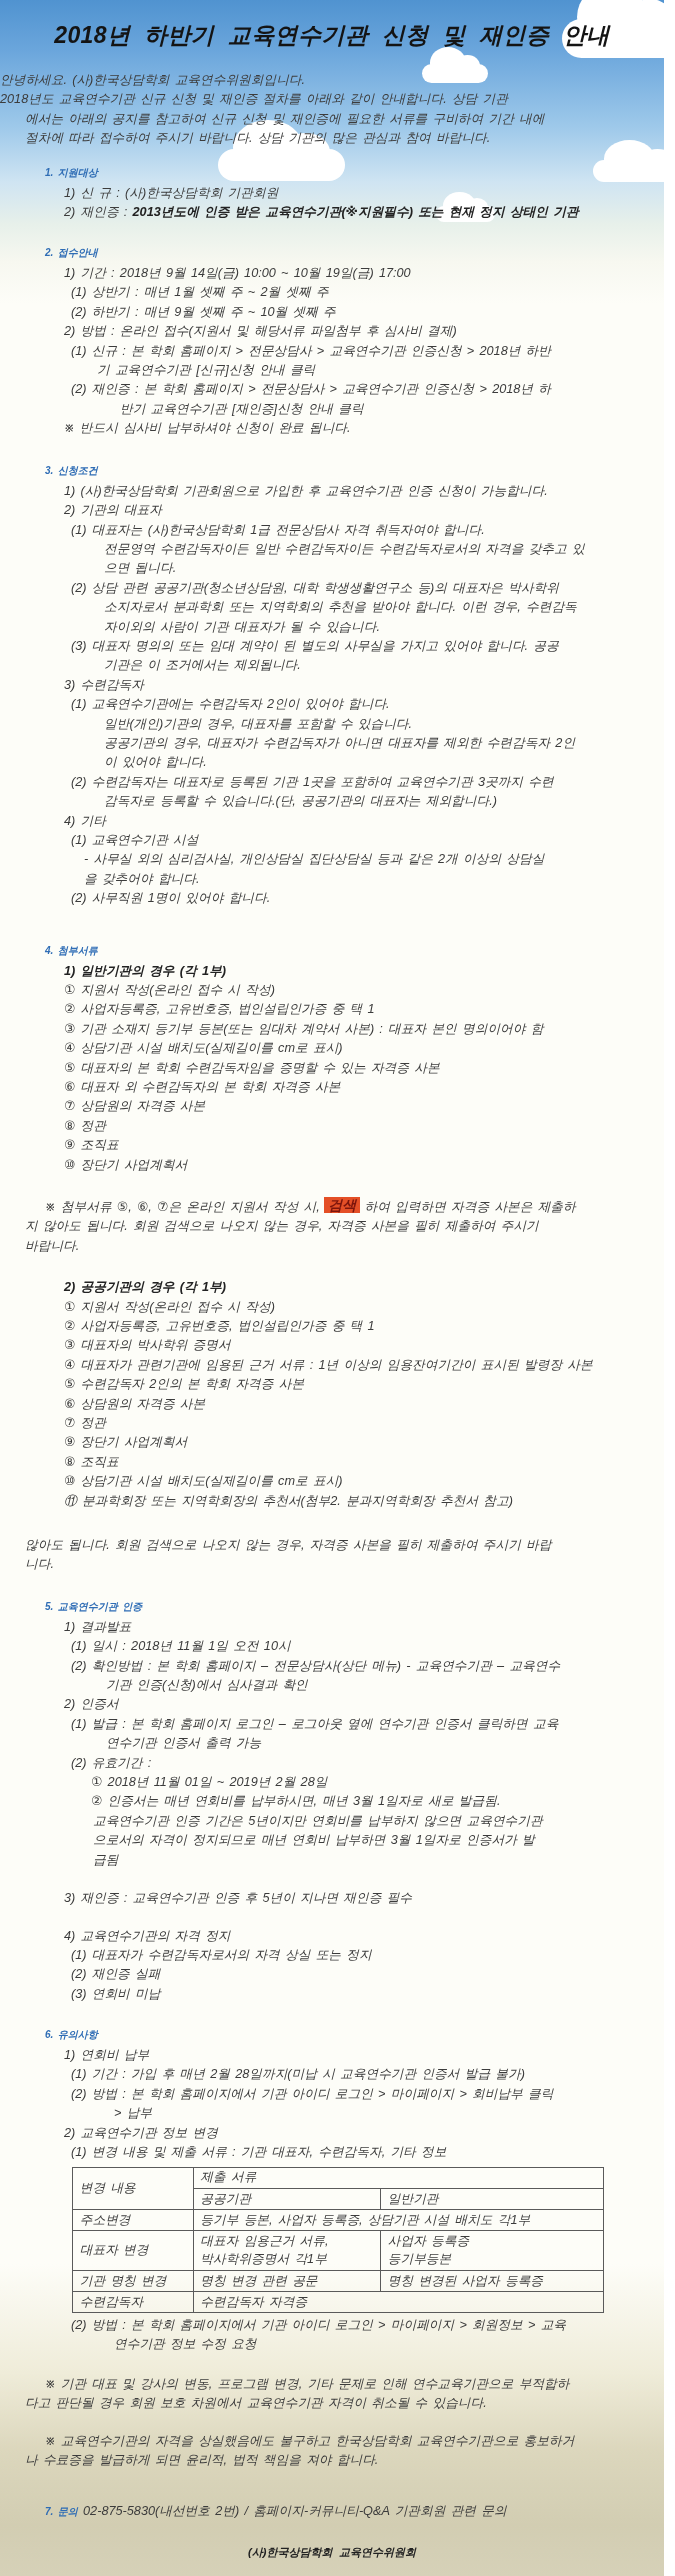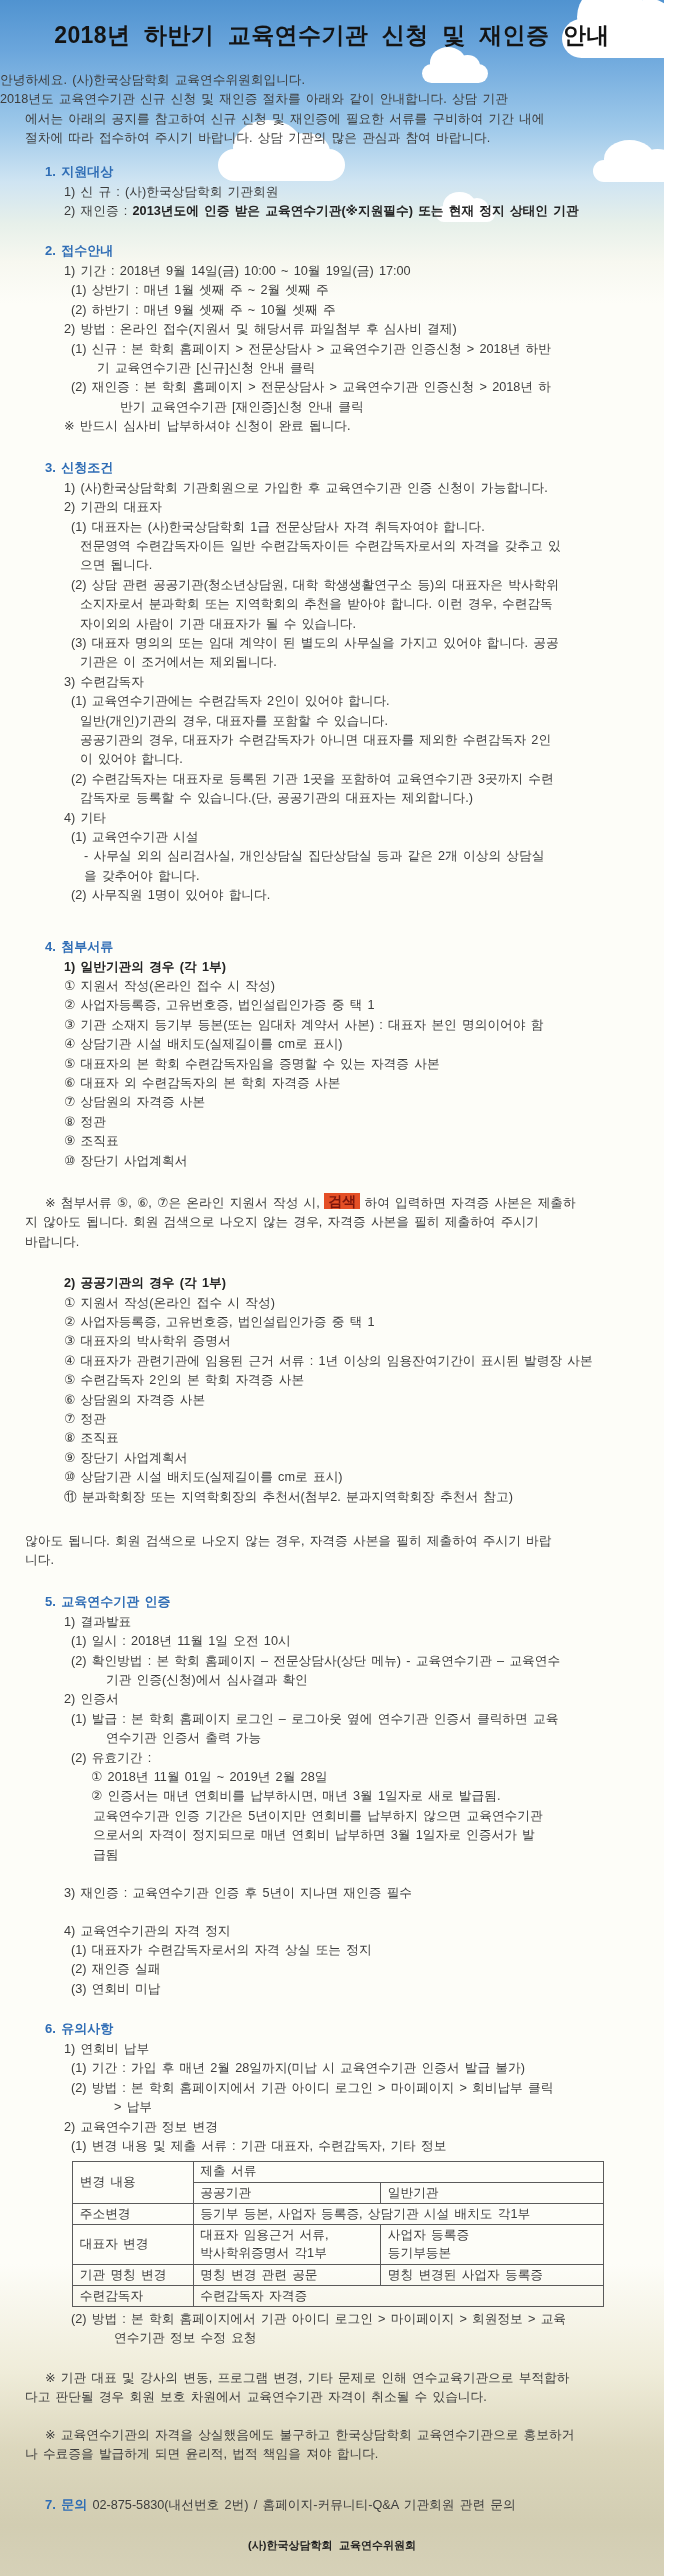--- a/index.html
+++ b/index.html
@@ -4,39 +4,40 @@
 <style>
   html,body{margin:0;padding:0;}
   .page{
     position:relative;width:664px;height:2576px;overflow:hidden;
     font-family:"Liberation Sans","DejaVu Sans",sans-serif;
     color:#3c3c3c;font-size:12.7px;word-spacing:1.7px;
     background:linear-gradient(180deg,
       #5093d0 0px,#6ba6dc 51px,#9ec9ea 127px,#cfe4f2 182px,#e7f0ea 224px,
       #f7f8f0 262px,#fdfdf8 304px,#fdfdf8 2264px,#efecd9 2373px,
       #dcd7bd 2449px,#d2cdb2 2525px,#d6d1b8 2576px);
+    font-style:italic;
   }
   .cloud{position:absolute;background:#ffffff;border-radius:51px;z-index:0;}
   .cloud::before,.cloud::after{content:"";position:absolute;background:#fff;border-radius:50%;}
   .cloud::before{width:55%;height:170%;left:12%;bottom:20%;}
   .cloud::after{width:38%;height:120%;right:12%;bottom:30%;}
   .title{position:relative;z-index:1;padding-top:20px;text-align:center;
     font-size:23px;font-weight:bold;color:#141414;letter-spacing:0.4px;word-spacing:6.8px;}
   .content{position:relative;z-index:1;margin-top:20px;}
   .line{line-height:19.4px;white-space:nowrap;}
   .hl{line-height:22px;}
   .gap{width:100%;}
   .ind0{padding-left:25px}.ind1{padding-left:45px}.ind2{}
-  .ind3{padding-left:64px}.ind4{padding-left:71px}.ind5{padding-left:80px}
+  .ind3{padding-left:64px}.ind4{padding-left:71px}.ind5{padding-left:104px}
   .ind6{padding-left:84px}.ind7{padding-left:91px}.ind8{padding-left:97px}
   .ind9{padding-left:106px}.ind10{padding-left:93px}.ind11{padding-left:120px}
   .ind12{padding-left:114px}
   .seg-n{}
   .seg-b{font-weight:bold;color:#222;}
-  .seg-hb{font-weight:bold;color:#2f6db5;font-size:13px;}
+  .seg-hb{font-weight:bold;color:#2f6db5;font-size:10px;}
   .seg-badge{display:inline-block;background:#e44f26;color:#7c150c;font-weight:bold;
     font-size:14px;line-height:16px;padding:0 4.2px;margin:0 4.2px;vertical-align:0.8px;}
   table.change-table{border-collapse:collapse;margin:4.2px 0 2.5px 72px;width:532px;color:#3c3c3c;}
   table.change-table td{border:0.8px solid #5a5a5a;padding:0.8px 6.8px;font-size:12.7px;
     line-height:18.6px;text-align:center;white-space:nowrap;}
   table.change-table td.left{text-align:left;}
   .footer{position:relative;z-index:1;margin-top:22px;text-align:center;
     font-size:11px;font-weight:bold;color:#222;word-spacing:3.4px;}
 </style>
 </head>
@@ -114,22 +115,22 @@
       <div class="line ind0"><span class="seg-n">바랍니다.</span></div>
       <div class="gap" style="height: 22px;"></div>
       <div class="line ind3"><span class="seg-b">2) 공공기관의 경우 (각 1부)</span></div>
       <div class="line ind3"><span class="seg-n">① 지원서 작성(온라인 접수 시 작성)</span></div>
       <div class="line ind3"><span class="seg-n">② 사업자등록증, 고유번호증, 법인설립인가증 중 택 1</span></div>
       <div class="line ind3"><span class="seg-n">③ 대표자의 박사학위 증명서</span></div>
       <div class="line ind3"><span class="seg-n">④ 대표자가 관련기관에 임용된 근거 서류 : 1년 이상의 임용잔여기간이 표시된 발령장 사본</span></div>
       <div class="line ind3"><span class="seg-n">⑤ 수련감독자 2인의 본 학회 자격증 사본</span></div>
       <div class="line ind3"><span class="seg-n">⑥ 상담원의 자격증 사본</span></div>
       <div class="line ind3"><span class="seg-n">⑦ 정관</span></div>
+      <div class="line ind3"><span class="seg-n">⑨ 장단기 사업계획서</span></div>
       <div class="line ind3"><span class="seg-n">⑧ 조직표</span></div>
-      <div class="line ind3"><span class="seg-n">⑨ 장단기 사업계획서</span></div>
       <div class="line ind3"><span class="seg-n">⑩ 상담기관 시설 배치도(실제길이를 cm로 표시)</span></div>
       <div class="line ind3"><span class="seg-n">⑪ 분과학회장 또는 지역학회장의 추천서(첨부2. 분과지역학회장 추천서 참고)</span></div>
       <div class="gap" style="height: 25px;"></div>
       <div class="line ind0"><span class="seg-n">않아도 됩니다. 회원 검색으로 나오지 않는 경우, 자격증 사본을 필히 제출하여 주시기 바랍</span></div>
       <div class="line ind0"><span class="seg-n">니다.</span></div>
       <div class="gap" style="height: 20px;"></div>
       <div class="line ind1 hl"><span class="seg-hb">5. 교육연수기관 인증</span></div>
       <div class="line ind3"><span class="seg-n">1) 결과발표</span></div>
       <div class="line ind4"><span class="seg-n">(1) 일시 : 2018년 11월 1일 오전 10시</span></div>
       <div class="line ind4"><span class="seg-n">(2) 확인방법 : 본 학회 홈페이지 – 전문상담사(상단 메뉴) - 교육연수기관 – 교육연수</span></div>

